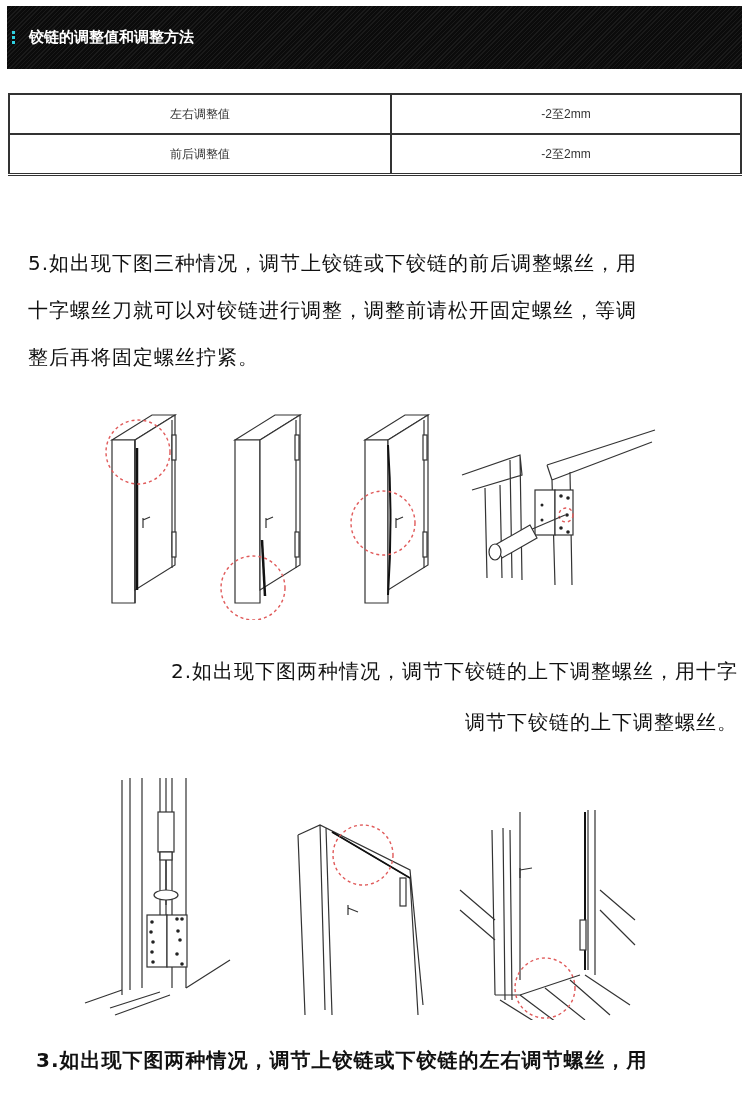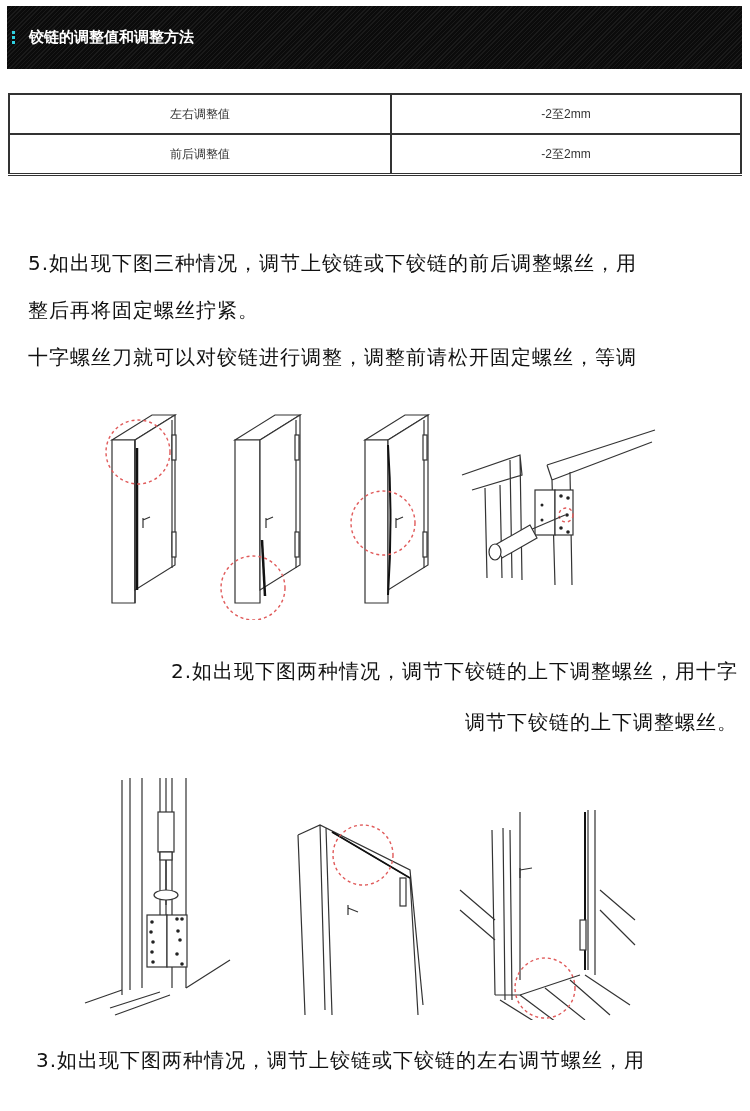--- a/index.html
+++ b/index.html
@@ -54,22 +54,22 @@
   </tr>
   <tr>
     <td class="k">前后调整值</td>
     <td>-2至2mm</td>
   </tr>
 </tbody>
   </table>
 
 <div class="para" style="top:240px; line-height:47px;">
   <p>5.如出现下图三种情况，调节上铰链或下铰链的前后调整螺丝，用</p>
+  <p>十字螺丝刀就可以对铰链进行调整，调整前请松开固定螺丝，等调</p>
   <p>整后再将固定螺丝拧紧。</p>
-  <p>十字螺丝刀就可以对铰链进行调整，调整前请松开固定螺丝，等调</p>
 </div>
 
 <svg style="left:90px; top:400px;" width="580" height="220" viewBox="0 0 580 220">
 
   <g>
     <polygon class="lnf" points="22,40 62,15 85,15 45,40"></polygon>
     <polygon class="lnf" points="22,40 45,40 45,203 22,203"></polygon>
     <polygon class="lnf" points="45,40 85,15 85,165 45,190"></polygon>
     <line class="ln" x1="45" y1="40" x2="45" y2="203"></line>
     <line class="ln" x1="82" y1="20" x2="82" y2="168"></line>
@@ -164,15 +164,15 @@
     <path class="ln" d="M412,60 L415,225 M423,58 L425,230 M430,60 L432,230 M440,42 L440,210 M508,40 L508,200 M515,40 L515,205"></path>
     <line x1="505" y1="42" x2="505" y2="200" stroke="#111" stroke-width="2"></line>
     <path class="ln" d="M380,120 L415,150 M380,140 L415,170 M520,120 L555,150 M520,140 L555,175 M420,230 L460,255 M440,225 L480,255 M465,218 L505,250 M490,210 L530,245 M505,205 L550,235"></path>
     <path class="ln" d="M415,225 L440,225 L500,205"></path>
     <rect class="lnf" x="500" y="150" width="6" height="30"></rect>
     <path class="ln" d="M440,98 l0,10 M440,100 l12,-2"></path>
     <circle class="red" cx="465" cy="218" r="30"></circle>
   </g>
 </svg>
 
-<div class="para" style="top:1040px; line-height:40px; left:36px;">
+<div class="para" style="top:1040px; line-height:40px; left:36px;font-weight:bold;">
   <p>3.如出现下图两种情况，调节上铰链或下铰链的左右调节螺丝，用</p>
 </div>
 
 </body></html>

